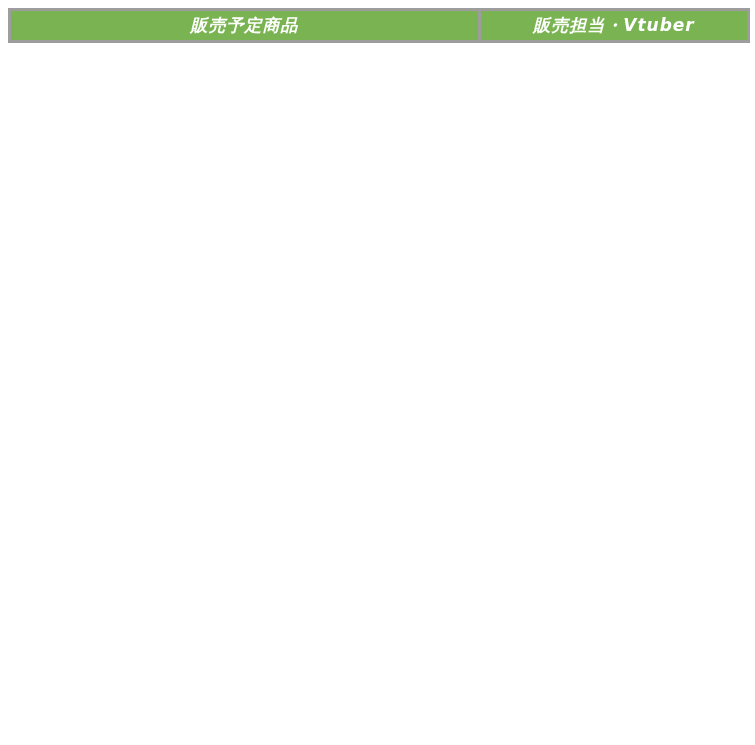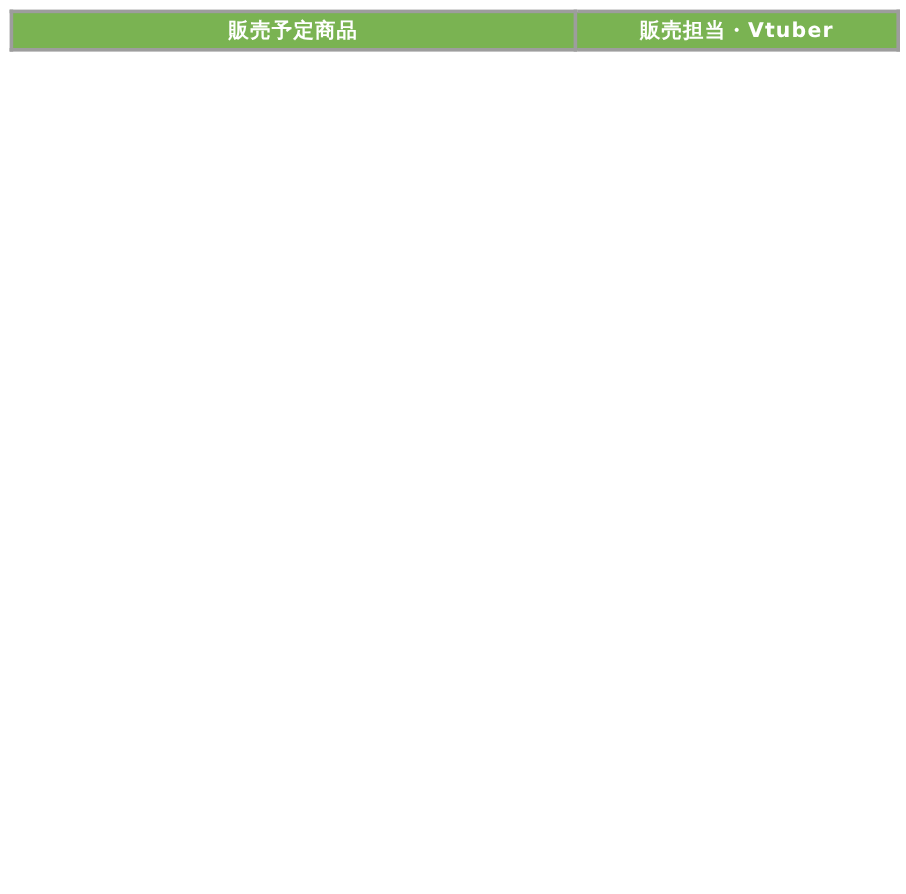--- a/index.html
+++ b/index.html
@@ -33,20 +33,21 @@
   col.col-vtuber  { width: 269px; }
   th {
     background: var(--header-bg);
     color: var(--header-text);
     font-size: 17px;
     font-weight: bold;
     height: 32px;
     border: 3px solid var(--border);
     text-align: center;
     letter-spacing: 1px;
+    font-style: italic;
   }
 </style>
 </head>
 <body>
 
 <div class="page">
   <table class="sales-table">
     <colgroup>
       <col class="col-product">
       <col class="col-vtuber">

